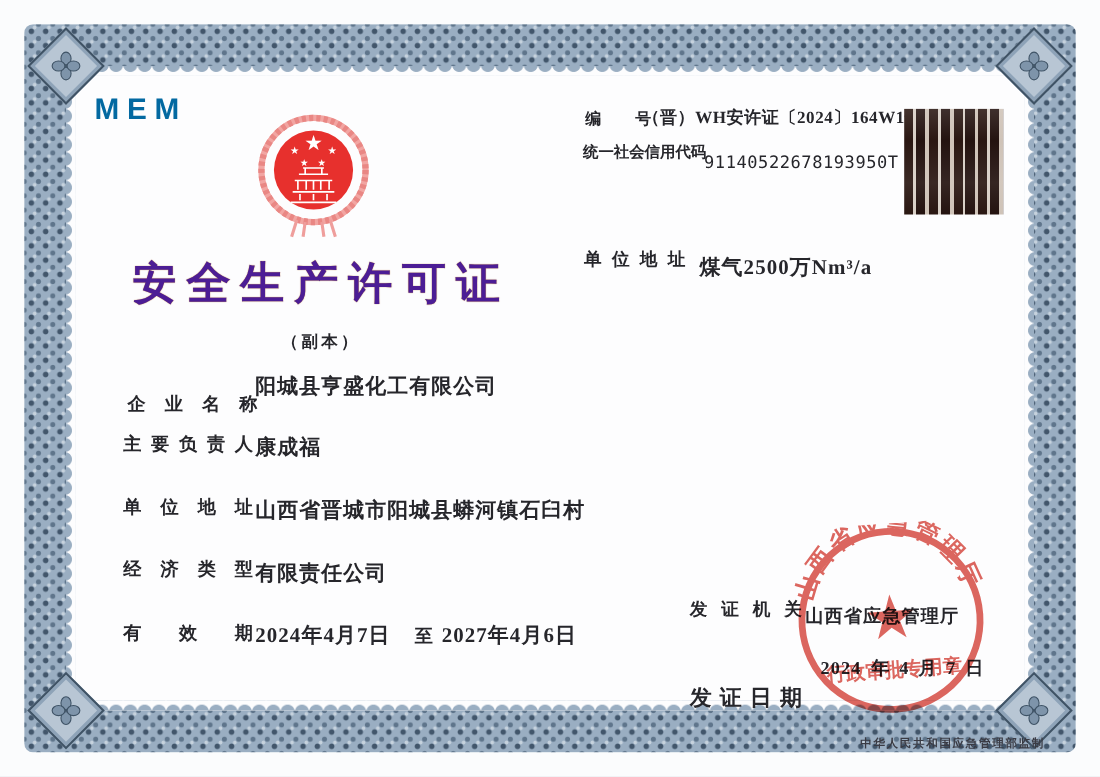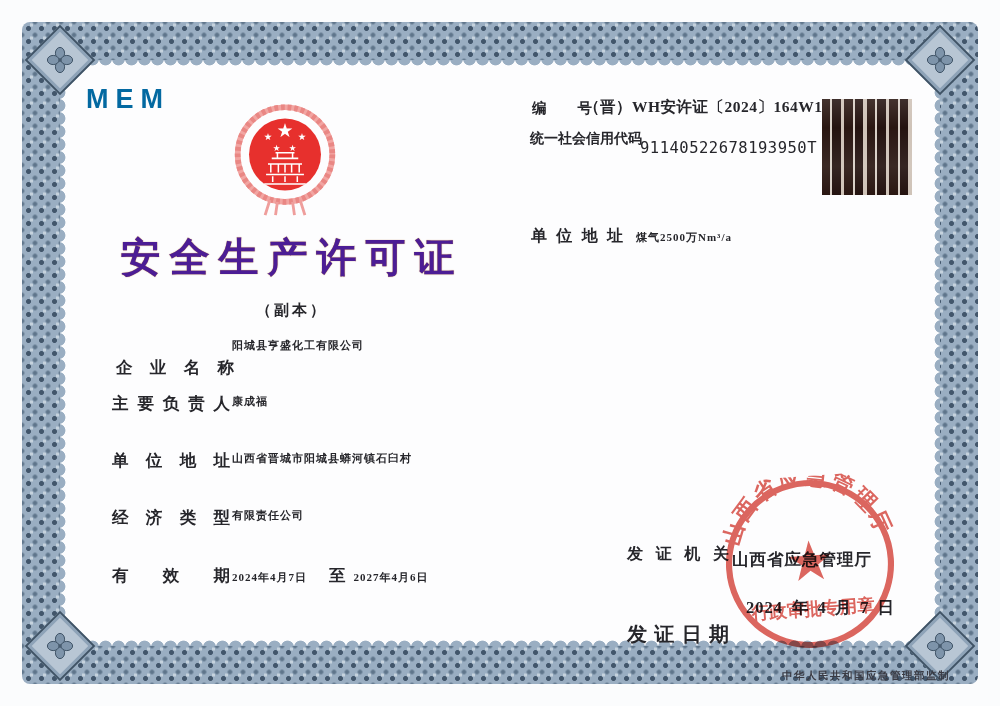--- a/index.html
+++ b/index.html
@@ -54,21 +54,21 @@
     font-weight:700;font-size:40px;letter-spacing:9px;color:#4c1d95;
     text-shadow:0 0 1px #b06a28;white-space:nowrap;
   }
   .subtitle{left:112px;top:301px;width:360px;text-align:center;
     font-weight:700;font-size:15px;letter-spacing:3px;}
   .flabel{
     font-family:"Liberation Sans","DejaVu Sans",sans-serif;
     font-weight:700;font-size:16.5px;width:118px;
     text-align:justify;text-align-last:justify;white-space:nowrap;
   }
-  .fvalue{font-size:11px;font-weight:600;letter-spacing:1px;white-space:nowrap;}
+  .fvalue{font-size:19px;font-weight:600;letter-spacing:1px;white-space:nowrap;}
   .mlabel{
     font-family:Liberation Mono, monospace;
     font-weight:700;white-space:nowrap;
   }
   .just{text-align:justify;text-align-last:justify;}
   .mono{font-family:"DejaVu Sans Mono","Liberation Mono",monospace;text-align:center;}
   .barcode{
     left:822px;top:99px;width:90px;height:96px;
     background:
       linear-gradient(180deg,rgba(255,255,255,.12),rgba(0,0,0,0) 30%,rgba(255,255,255,.08) 70%,rgba(0,0,0,0)),

